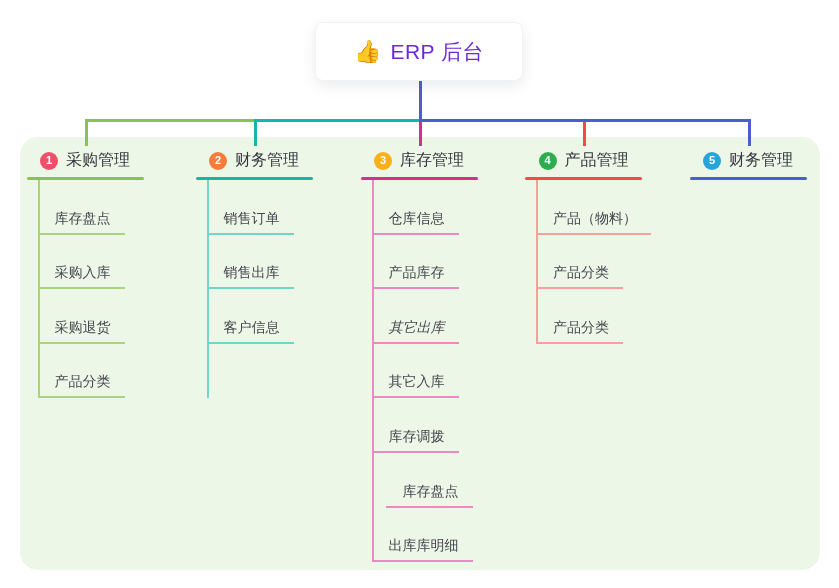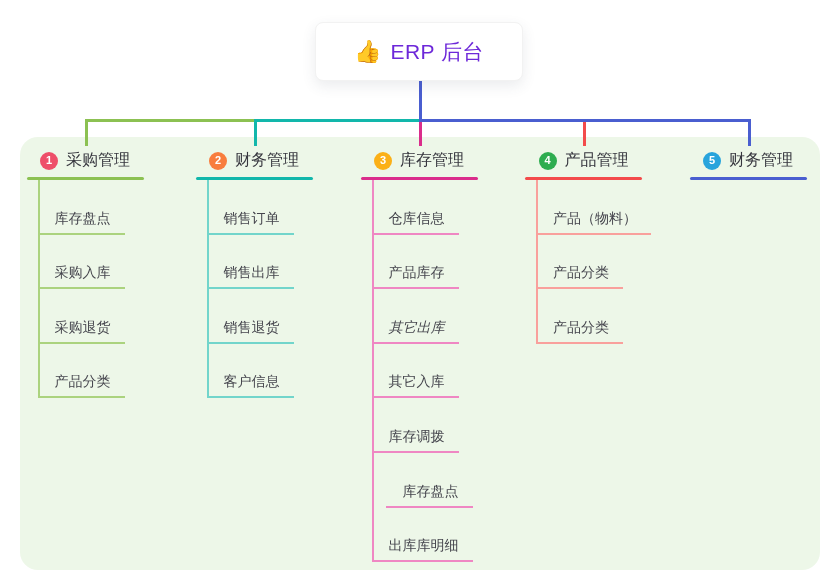--- a/index.html
+++ b/index.html
@@ -102,23 +102,20 @@
       <div class="head-underline" style="background: rgb(18, 183, 171);"></div>
       <div class="kids">
         <div class="kid-vline" style="background: rgb(114, 213, 203); height: 218.4px;"></div>
         <div class="kid-row">
           <div class="kid" style="border-bottom-color: rgb(114, 213, 203);">销售订单</div>
         </div>
         <div class="kid-row">
           <div class="kid" style="border-bottom-color: rgb(114, 213, 203);">销售出库</div>
         </div>
         <div class="kid-row">
-          <div class="kid" style="border-bottom-color: rgb(114, 213, 203);">销售退货</div>
-        </div>
-        <div class="kid-row">
           <div class="kid" style="border-bottom-color: rgb(114, 213, 203);">客户信息</div>
         </div>
       </div>
     </div>
     <div class="branch" style="left: 360.5px;">
       <div class="branch-head">
         <span class="badge" style="background: rgb(251, 176, 23);">3</span>
         <span class="branch-label">库存管理</span>
       </div>
       <div class="head-underline" style="background: rgb(218, 45, 139);"></div>

